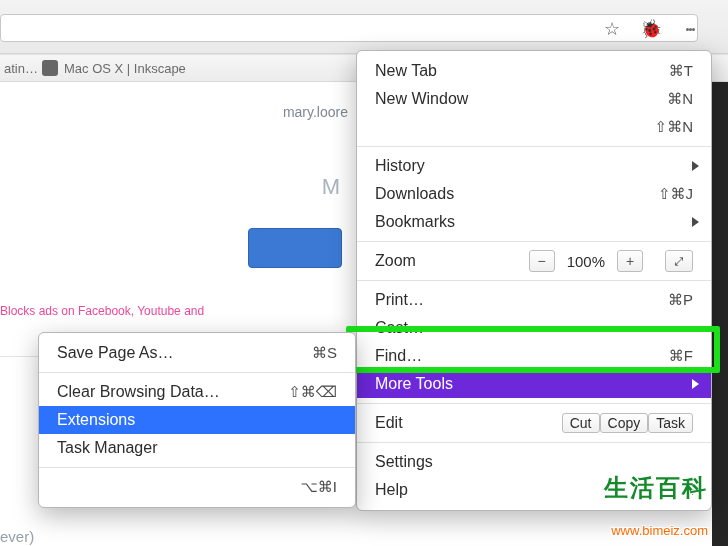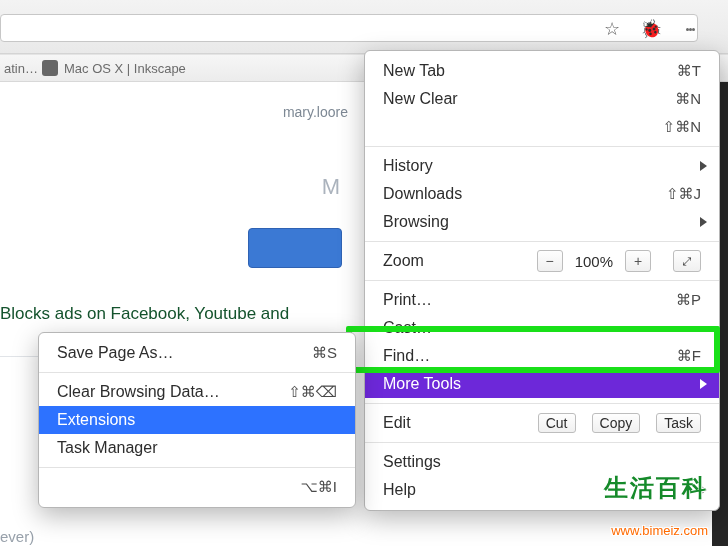--- a/index.html
+++ b/index.html
@@ -54,35 +54,34 @@
 
   .right-edge { position:absolute; top:0; right:0; width:16px; height:546px; background:#262626; }
   .right-edge::before { content:""; position:absolute; left:4px; top:64px; width:0;height:0;
     border-top:4px solid transparent;border-bottom:4px solid transparent;border-left:5px solid #cfcfcf; }
 
   .page-faint { position:absolute; left:0; top:86px; right:16px; color:#9aa3ad; }
   .email { position:absolute; top:18px; right:364px; font-size:14px; color:#7d8894; }
   .m-letter { position:absolute; top:88px; right:372px; font-size:22px; color:#abb3bd; }
   .blue-btn { position:absolute; top:142px; right:370px; width:94px; height:40px;
     background:#3b79d4; border:1px solid #2f62b3; border-radius:4px; }
-  .desc-text { position:absolute; top:218px; left:0; font-size:17px; color:#14532d; }
+  .desc-text { position:absolute; top:218px; left:0; font-size:12px; color:#ec4899; }
   .hr { position:absolute; left:0; right:360px; top:270px; height:1px; background:#e1e4e8; }
   .ever { position:absolute; left:0; top:442px; font-size:15px; color:#98a1ab; }
 
   
   .menu {
     position: absolute;
     top: 50px; left: 356px;
     width: 356px;
     background: #fff;
     border: 1px solid #b6b6b6;
     border-radius: 6px;
     box-shadow: 0 8px 26px rgba(0,0,0,.28);
     padding: 6px 0;
-    margin-left: 8px;
   }
   .menu .row {
     height: 28px;
     display: flex; align-items: center;
     padding: 0 18px 0 18px;
     font-size: 16px; color:#2d2d2d;
     position: relative;
   }
   .menu .sep { height:1px; background:#e2e2e2; margin:5px 0; }
   .menu .shortcut { margin-left:auto; font-size:15px; color:#4a4a4a; }
@@ -95,21 +94,21 @@
   .zoom-controls { margin-left:auto; display:flex; align-items:center; gap:12px; }
   .zoom-btn {
     width:26px; height:22px; border:1px solid #bdbdbd; border-radius:3px;
     background:linear-gradient(#fefefe,#f0f0f0);
     display:flex;align-items:center;justify-content:center;font-size:14px;color:#555;
   }
   .zoom-val { font-size:15px; }
   .full-btn { width:28px;height:22px;border:1px solid #bdbdbd;border-radius:3px;
     background:linear-gradient(#fefefe,#f0f0f0);display:flex;align-items:center;justify-content:center;
     font-size:11px; margin-left:10px; }
-  .edit-row .edit-btns { margin-left:auto; display:flex; gap:16px;align-items:flex-end; }
+  .edit-row .edit-btns { margin-left:auto; display:flex; gap:0;align-items:flex-end; }
   .edit-btn { border:1px solid #bdbdbd; border-radius:3px; padding:1px 7px;
     background:linear-gradient(#fefefe,#f0f0f0); font-size:14px; }
   .menu .row.highlight {
     background:#6d28d9; color:#fff;
   }
   .menu .row.highlight .arrow-small { border-left-color:#fff; }
 
   
   .green-box {
     position:absolute; pointer-events:none;
@@ -188,37 +187,37 @@
   <div class="ever">ever)</div>
 
 </div>
 
 <div class="menu">
   <div class="row">
     <span>New Tab</span>
     <span class="shortcut">⌘T</span>
   </div>
   <div class="row">
-    <span>New Clear</span>
+    <span>New Window</span>
     <span class="shortcut">⌘N</span>
   </div>
   <div class="row">
     <span class="shortcut">⇧⌘N</span>
   </div>
   <div class="sep"></div>
   <div class="row">
     <span>History</span>
     <span class="arrow-small"></span>
   </div>
   <div class="row">
     <span>Downloads</span>
     <span class="shortcut">⇧⌘J</span>
   </div>
   <div class="row">
-    <span>Browsing</span>
+    <span>Bookmarks</span>
     <span class="arrow-small"></span>
   </div>
   <div class="sep"></div>
   <div class="row zoom-row">
     <span>Zoom</span>
     <div class="zoom-controls">
       <div class="zoom-btn">−</div>
       <span class="zoom-val">100%</span>
       <div class="zoom-btn">+</div>
       <div class="full-btn">⤢</div>

